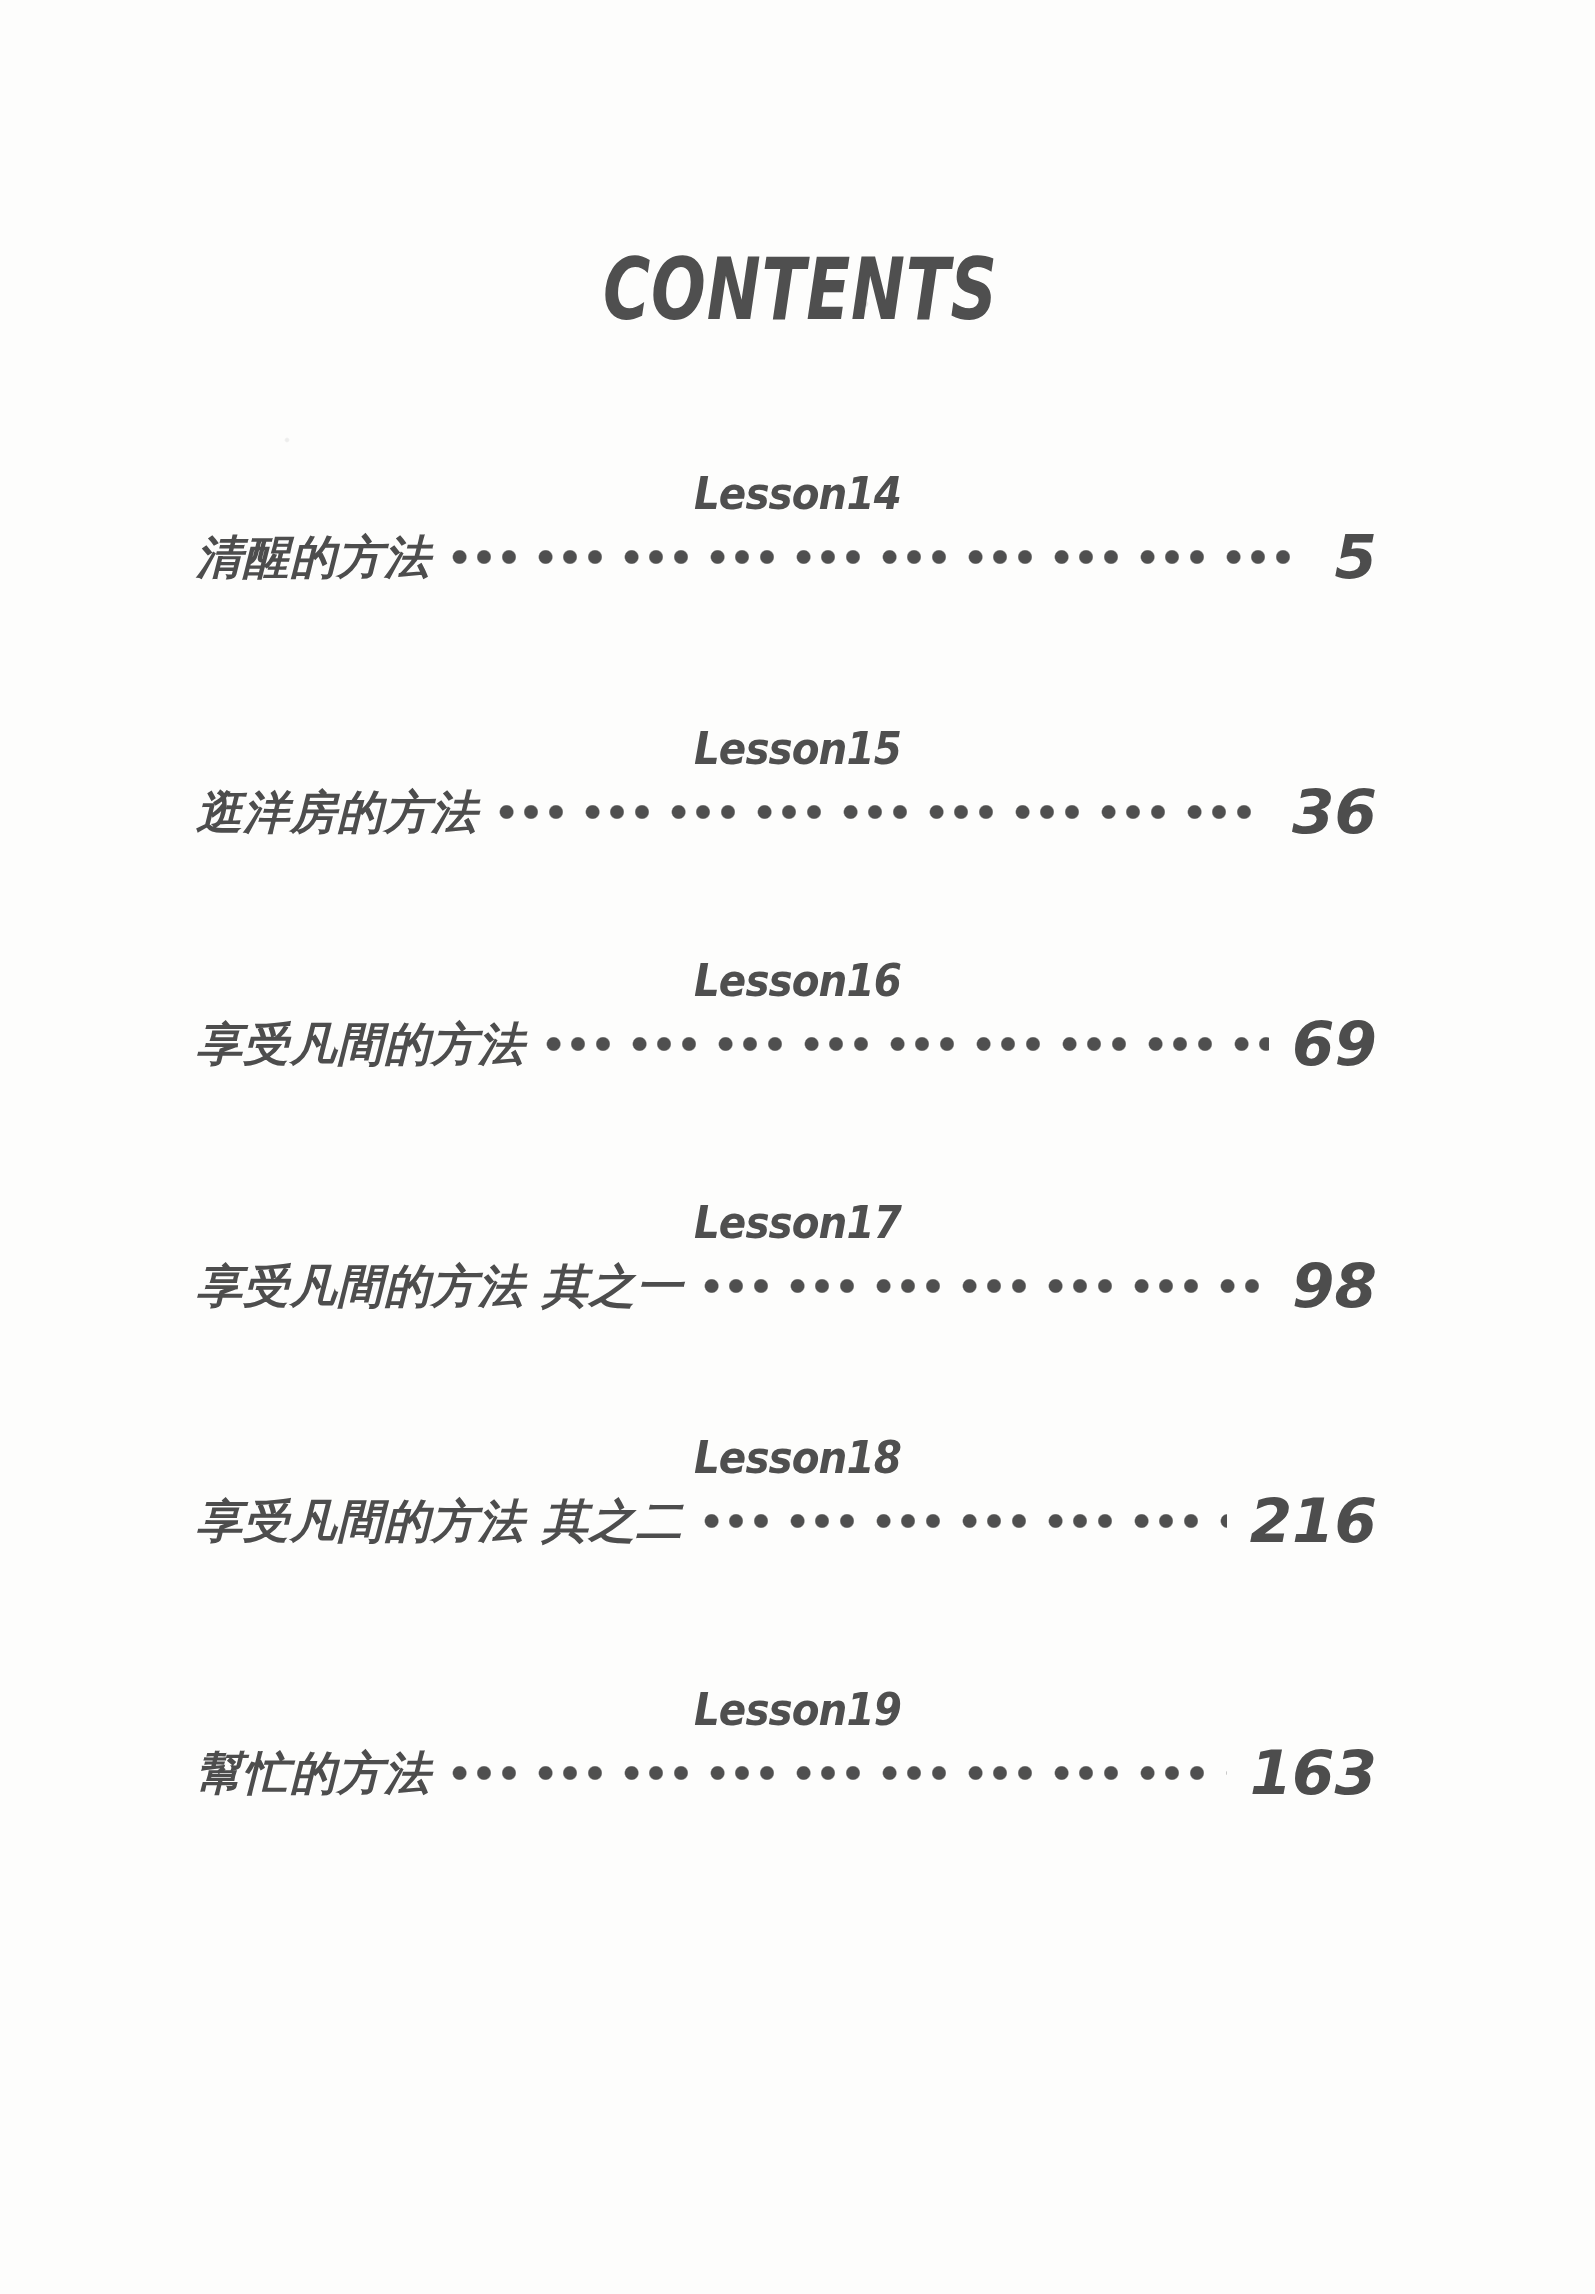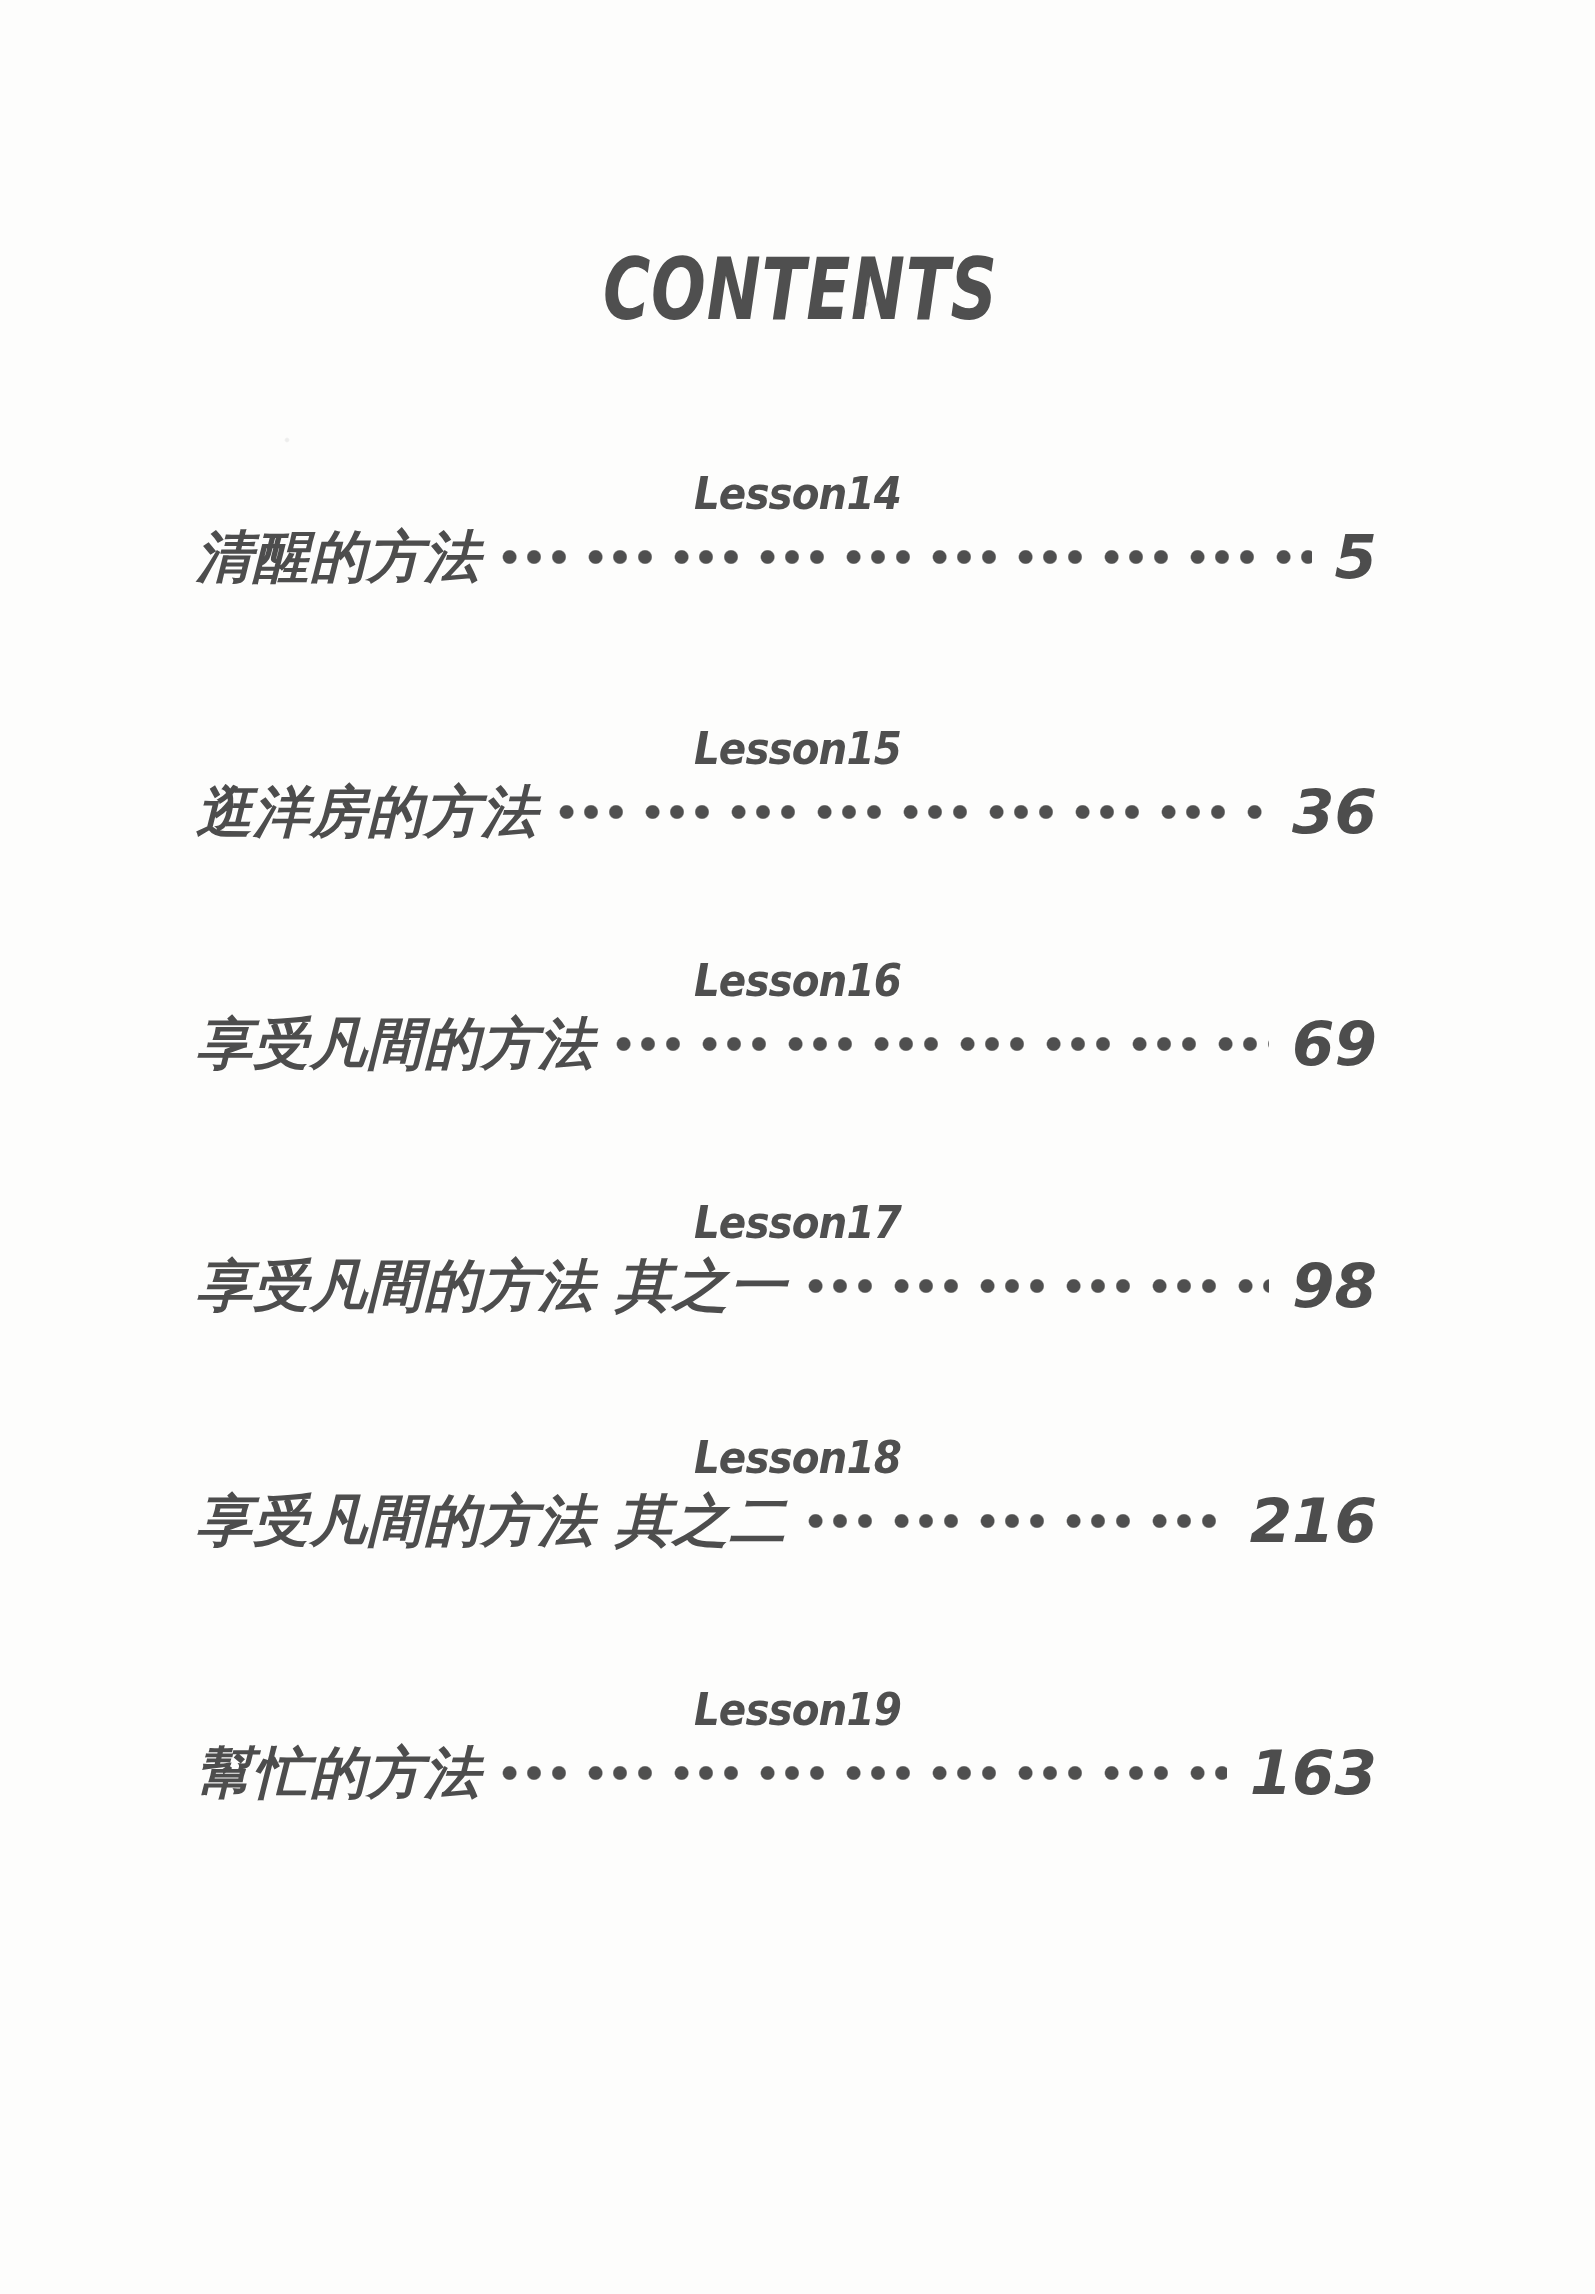--- a/index.html
+++ b/index.html
@@ -56,21 +56,21 @@
     position: absolute;
     left: 196px;
     top: 50px;
     width: 1181px;
     height: 78px;
     display: flex;
     align-items: center;
     white-space: nowrap;
   }
   .entry-title {
-    font-size: 56px;
+    font-size: 46px;
     font-weight: 700;
     color: #4d4d4d;
     letter-spacing: 1px;
     line-height: 78px;
     flex: 0 0 auto;
   }
   .dot-leader {
     flex: 1 1 auto;
     height: 78px;
     margin-left: 19px;

